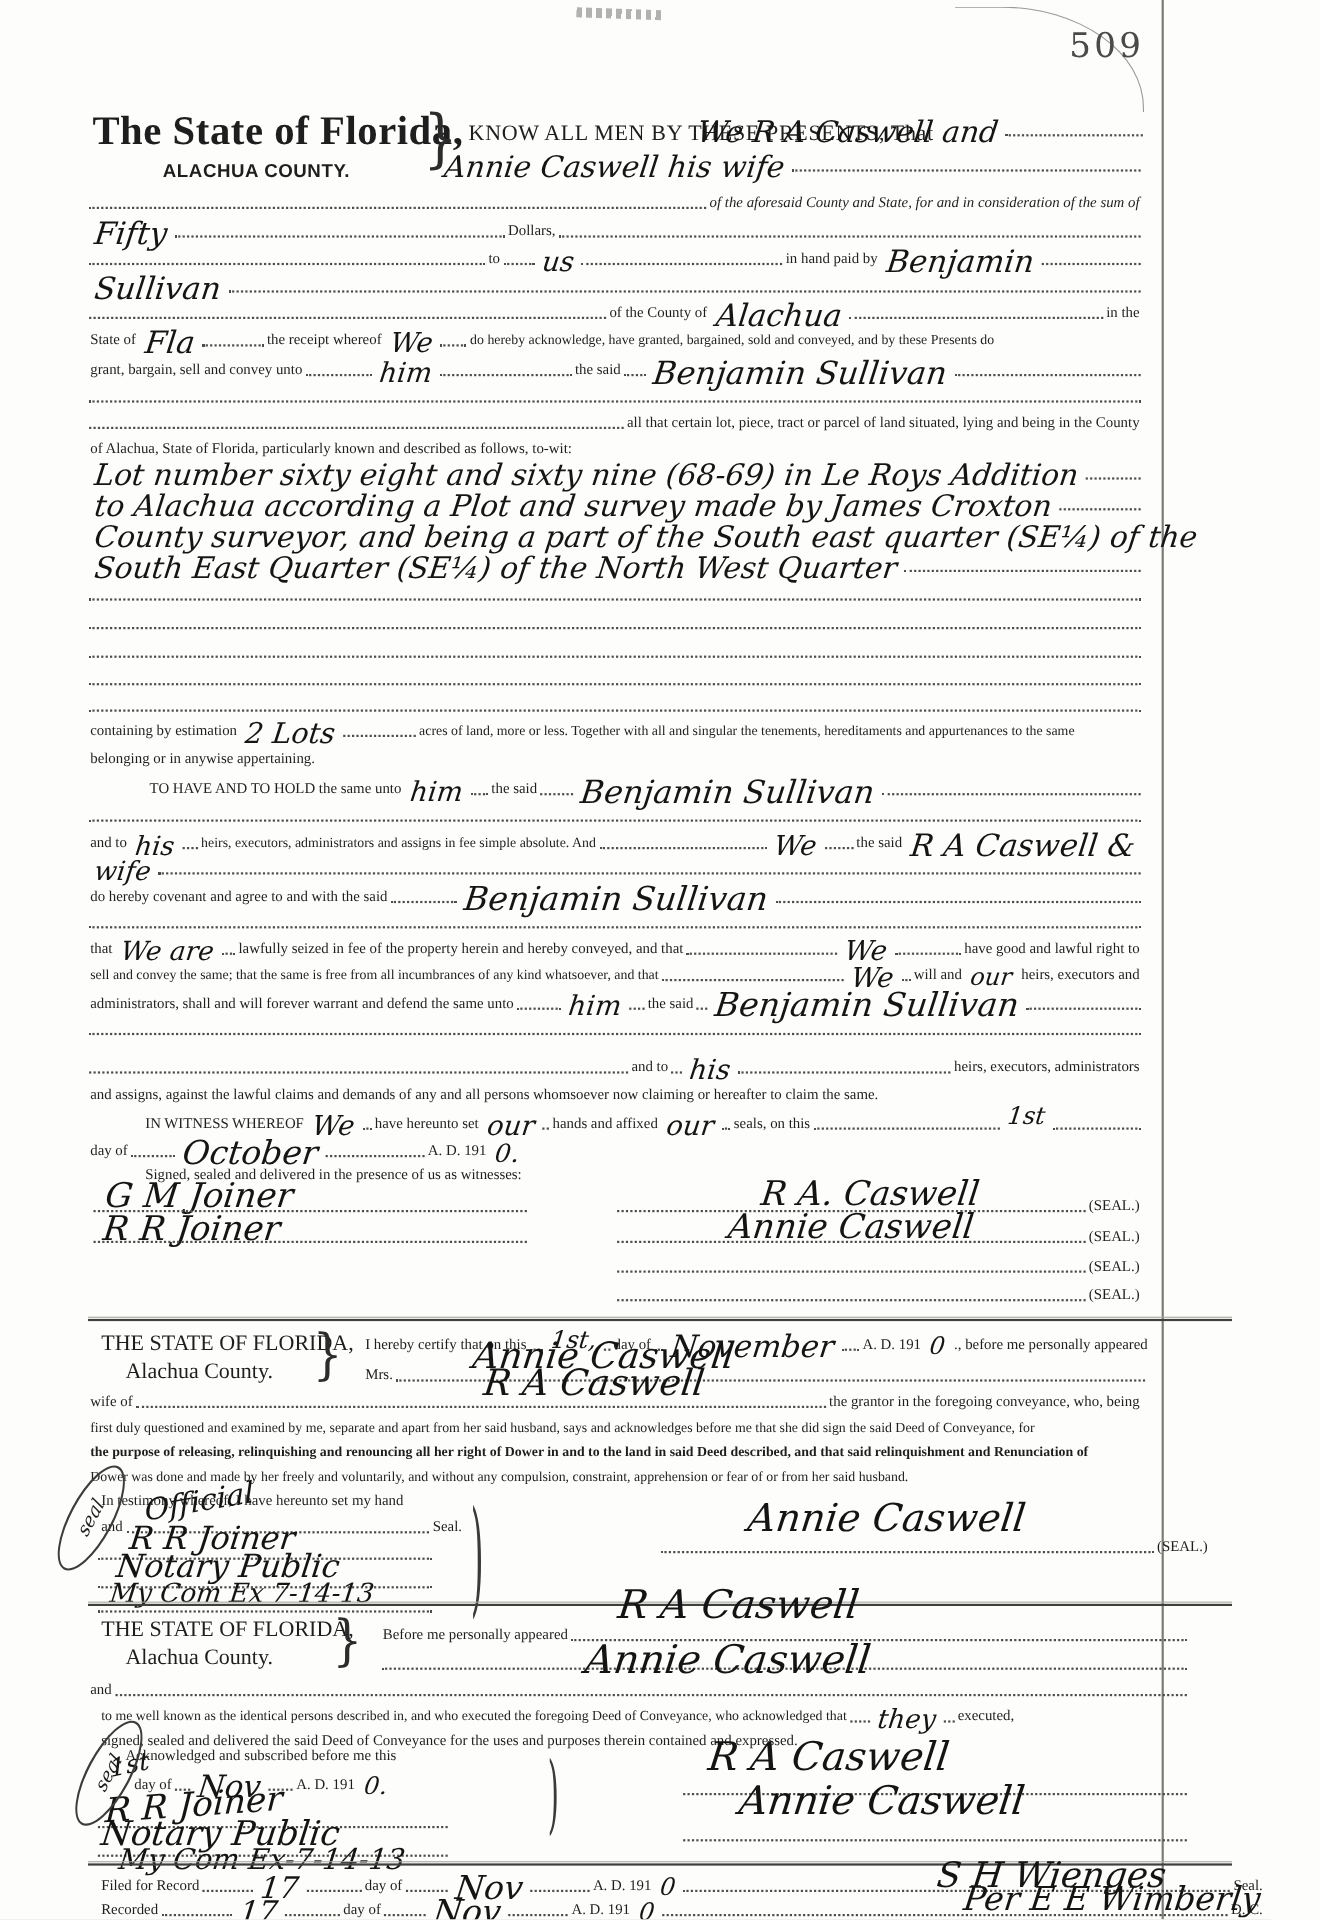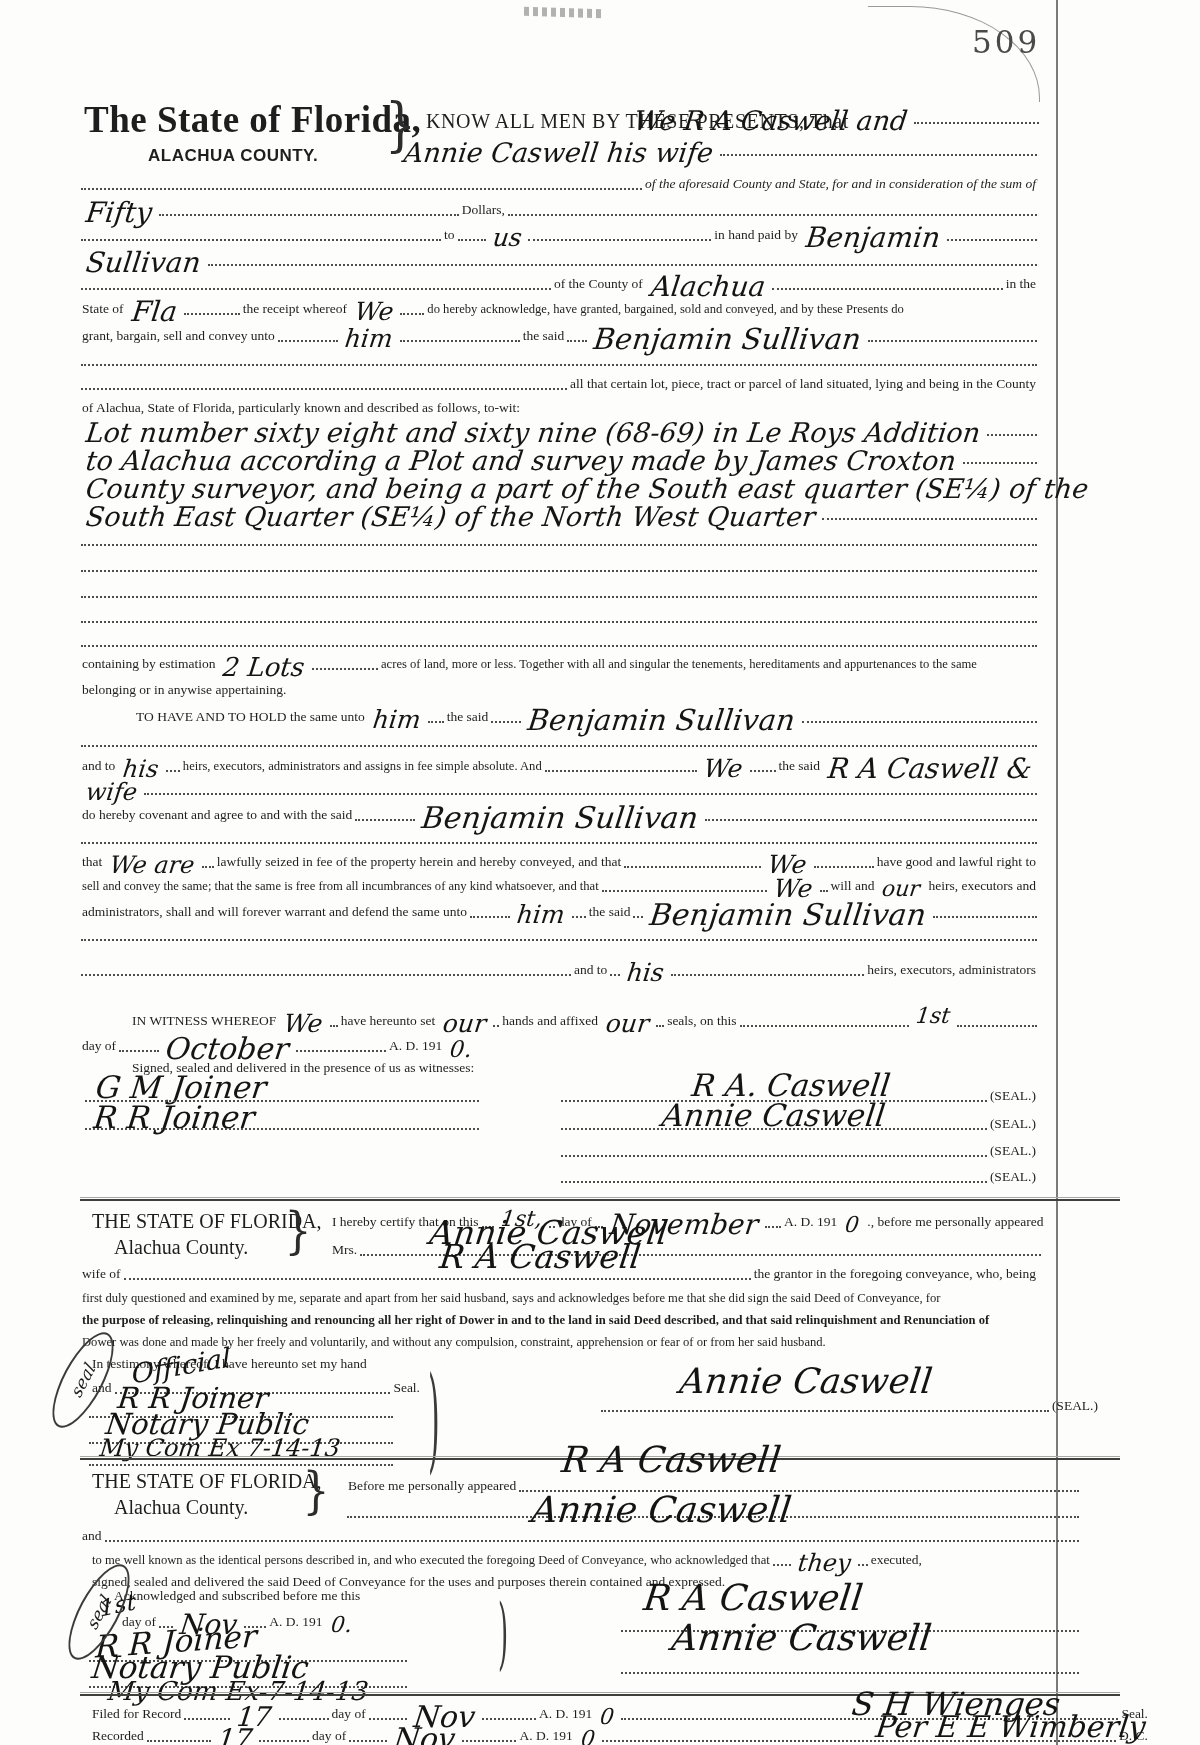--- a/index.html
+++ b/index.html
@@ -230,20 +230,23 @@
       <span class="fill"></span>
     </div>
   <div class="ln" style="top:956px;">
     <span class="fill" style="flex:0 0 490px;"></span>
     <span class="p">and to</span>
     <span class="fill" style="flex:0 0 10px;"></span>
     <span class="hw">his</span>
     <span class="fill"></span>
     <span class="p">heirs, executors, administrators</span>
   </div>
+  <div class="ln" style="top:981px;">
+    <span class="p">and assigns, against the lawful claims and demands of any and all persons whomsoever now claiming or hereafter to claim the same.</span>
+  </div>
   <div class="ln" style="top:1005px;height:24px;">
     <span class="sp" style="flex:0 0 50px;"></span>
     <span class="p">IN WITNESS WHEREOF</span>
     <span class="hw">We</span>
     <span class="fill" style="flex:0 0 8px;"></span>
     <span class="p">have hereunto set</span>
     <span class="hw">our</span>
     <span class="fill" style="flex:0 0 6px;"></span>
     <span class="p">hands and affixed</span>
     <span class="hw">our</span>

